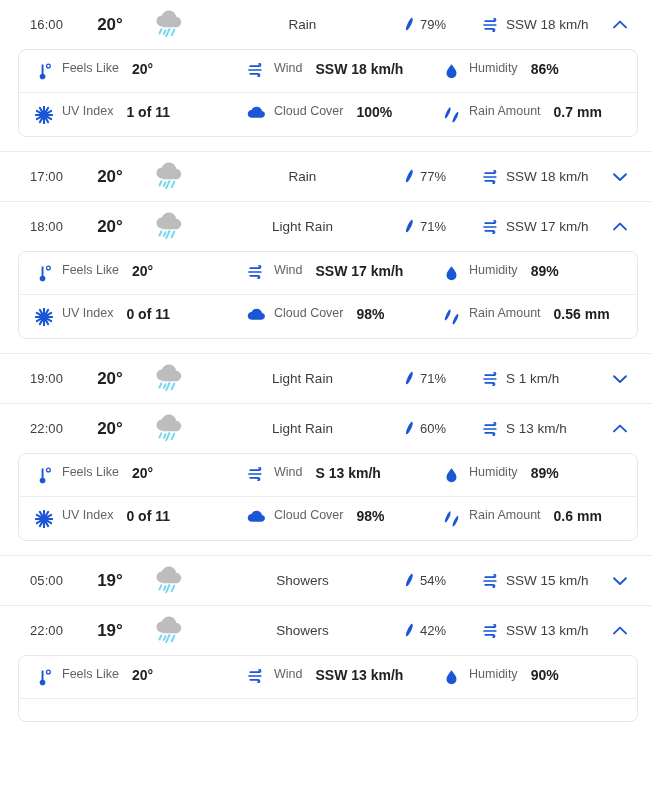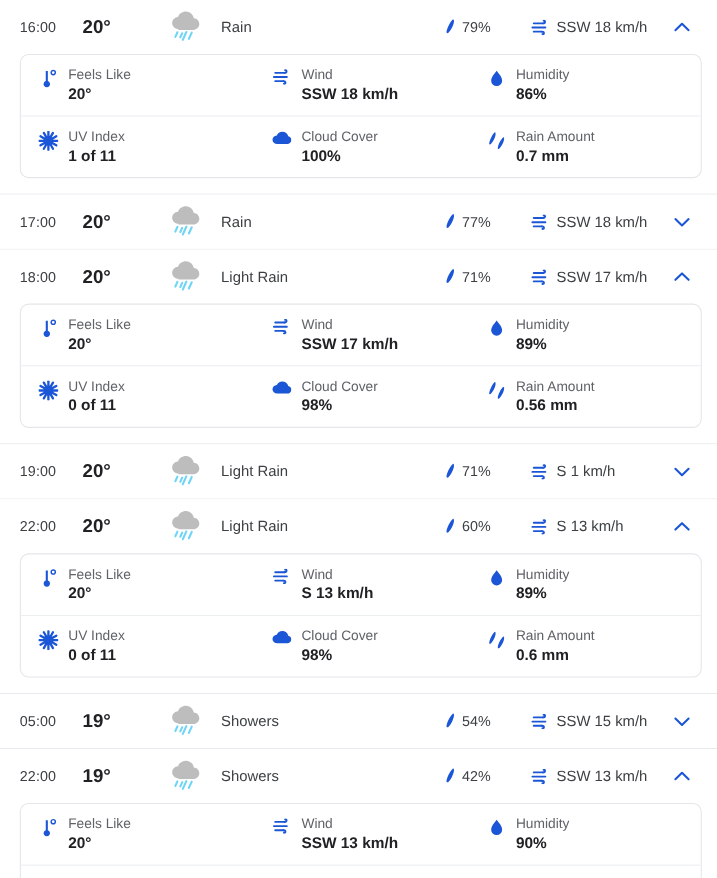--- a/index.html
+++ b/index.html
@@ -15,20 +15,21 @@
 
   .forecast-list {
     width: 652px;
     display: flex;
     flex-direction: column;
   }
 
   
   .hour-group {
     border-bottom: 1px solid #e8eaed;
+    text-align: center;
   }
   .hour-group.last { border-bottom: none; }
 
   
   .hour-row {
     height: 49px;
     display: flex;
     align-items: center;
     padding: 0 12px 0 18px;
     cursor: pointer;
@@ -121,21 +122,21 @@
 
   .dc-ico {
     width: 18px;
     flex: none;
     display: flex;
     align-items: center;
     justify-content: center;
     padding-top: 2px;
   }
 
-  .dc-text { display: flex; flex-direction: column; gap: 1px; }
+  .dc-text { display: flex; gap: 13px; }
   .dc-label {
     font-size: 12.5px;
     color: #5f6368;
     line-height: 15px;
     white-space: nowrap;
   }
   .dc-value {
     font-size: 14px;
     font-weight: bold;
     color: #202124;

